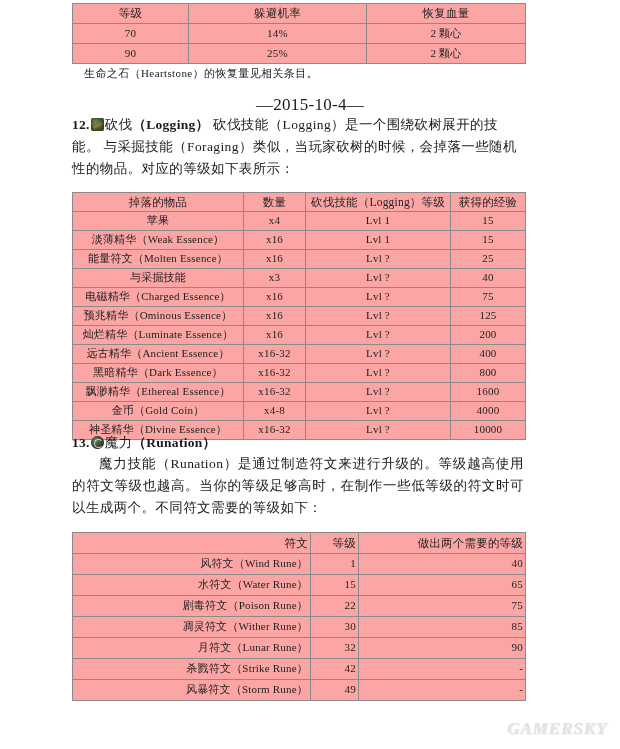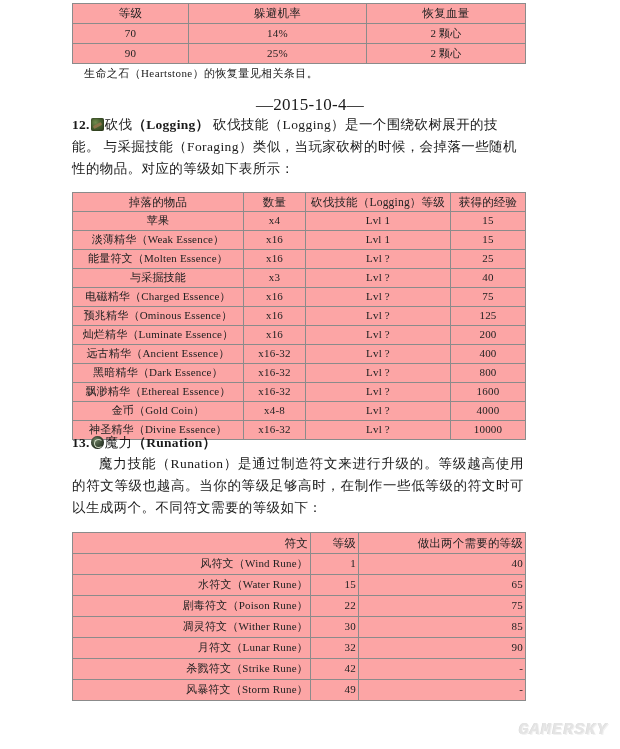--- a/index.html
+++ b/index.html
@@ -173,21 +173,21 @@
   #table-runes td { height: 18px; text-align: right; }
   #table-runes col.c1 { width: 238px; }
   #table-runes col.c2 { width: 48px; }
   #table-runes col.c3 { width: 167px; }
 
   
   .watermark {
     position: absolute;
     right: 12px;
     bottom: 10px;
-    font-family: Liberation Mono, monospace;
+    font-family: Liberation Serif, serif;
     font-size: 17px;
     font-weight: bold;
     font-style: italic;
     letter-spacing: 1px;
     color: #e4e4e4;
     text-shadow: 1px 1px 0 #f2f2f2, -0.5px -0.5px 0 #d8d8d8;
     user-select: none;
   }
 </style>
 </head>

